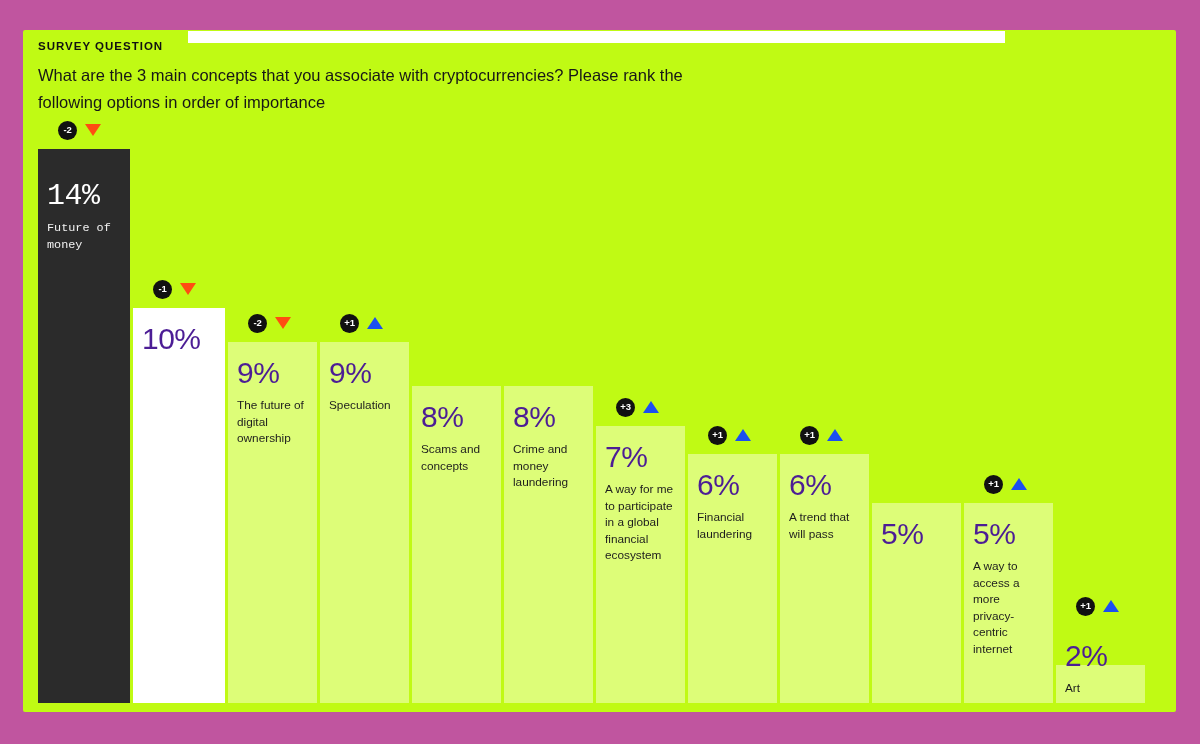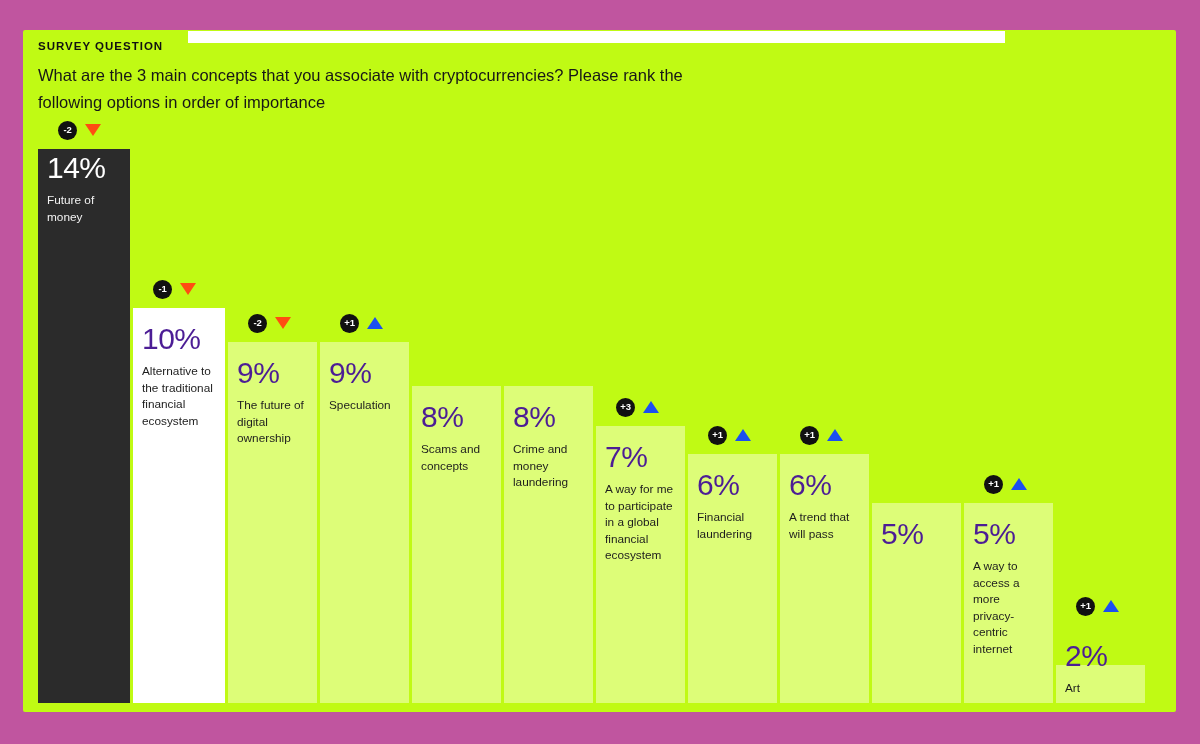--- a/index.html
+++ b/index.html
@@ -150,34 +150,33 @@
 
   <div id="top-white-strip"></div>
 
   <div id="survey-label">SURVEY QUESTION</div>
 
   <div id="survey-question">What are the 3 main concepts that you associate with cryptocurrencies? Please rank the following options in order of importance</div>
 
   <div id="plot">
       <div class="bar-group" style="left: 15px; width: 92px; height: 563px;">
         <div class="bar dark" style="top: 0px; height: 554px;"></div>
-        <div class="bar-content dark-text" style="top: 2px;">
+        <div class="bar-content dark-text" style="top: 30px; font-family: Liberation Mono, monospace;">
           <div class="bar-value">14%</div>
           <div class="bar-label">Future of money</div>
         </div>
       </div>
       <div class="badge" style="left: 35px; top: 90px; position: absolute;">
         <div class="badge-circle">-2</div>
         <div class="arrow down"></div>
       </div>
       <div class="bar-group" style="left: 110px; width: 92px; height: 404px;">
         <div class="bar white" style="top: 0px; height: 395px;"></div>
         <div class="bar-content" style="top: 14px;">
           <div class="bar-value">10%</div>
-          <div class="bar-label">Alternative to the traditional financial ecosystem</div>
         </div>
       </div>
       <div class="badge" style="left: 130px; top: 249px; position: absolute;">
         <div class="badge-circle">-1</div>
         <div class="arrow down"></div>
       </div>
       <div class="bar-group" style="left: 205px; width: 89px; height: 370px;">
         <div class="bar" style="top: 0px; height: 361px;"></div>
         <div class="bar-content" style="top: 14px;">
           <div class="bar-value">9%</div>

